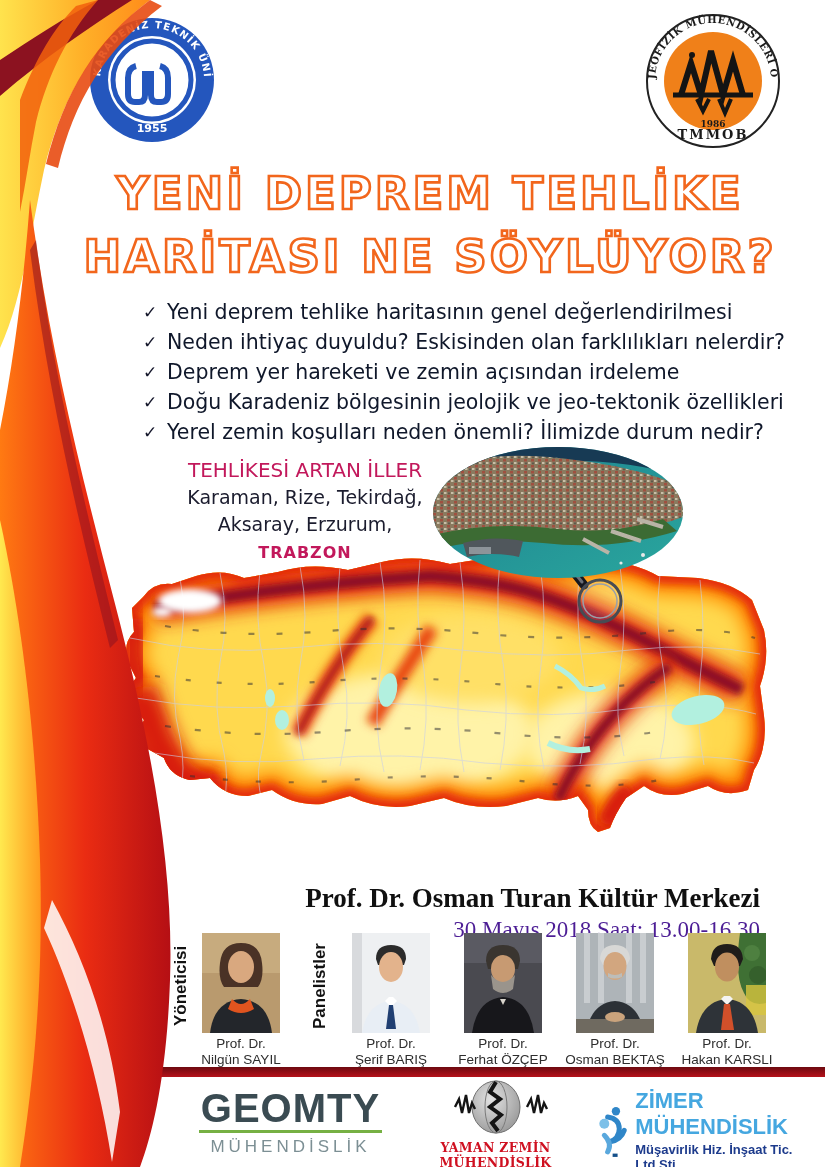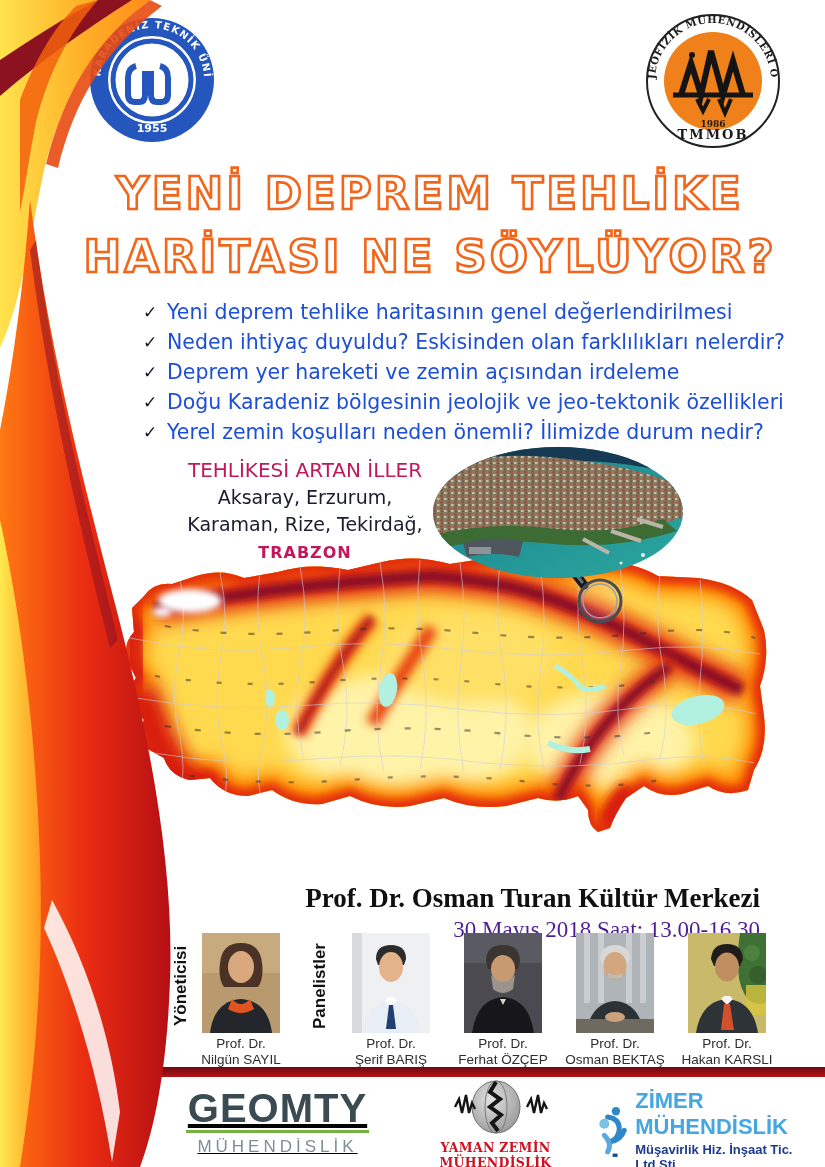--- a/index.html
+++ b/index.html
@@ -9,21 +9,21 @@
 
   
   .title{left:80px;width:700px;top:162px;text-align:center;z-index:4;}
   .title-line{font-weight:700;font-size:45px;line-height:63px;letter-spacing:3px;
       color:#f2661c;-webkit-text-fill-color:#ffffff;-webkit-text-stroke:2.6px #f2661c;}
 
   
   .topics{left:143px;top:297px;width:625px;z-index:4;}
   .topic-row{display:flex;align-items:flex-start;line-height:30px;}
   .check{color:#15172b;font-size:17px;width:24px;flex:0 0 24px;}
-  .topic-text{color:#1d4ed8;font-size:20.5px;white-space:nowrap;}
+  .topic-text{color:#0f172a;font-size:20.5px;white-space:nowrap;}
 
   
   .risk{left:160px;top:456px;width:290px;text-align:center;z-index:4;}
   .risk-heading{color:#c2185b;font-weight:400;font-size:20px;line-height:28px;}
   .risk-line{color:#1b1c2e;font-size:19px;line-height:27px;}
   .risk-highlight{color:#c2185b;font-weight:700;font-size:16px;line-height:29px;letter-spacing:1px;}
 
   
   .venue{left:110px;top:842px;width:650px;text-align:right;z-index:4;
          font-family:Liberation Serif, serif;margin-top:40px;}
@@ -35,21 +35,21 @@
   .vlabel{writing-mode:vertical-rl;transform:rotate(180deg);
           font-weight:700;font-size:17px;line-height:19px;color:#121212;
           height:112px;text-align:center;z-index:4;font-family:"Liberation Sans",sans-serif;}
   .photo{width:78px;height:100px;top:933px;z-index:4;overflow:hidden;background:#ddd;}
   .caption{top:1036px;width:112px;text-align:center;z-index:4;
            font-family:"Liberation Sans",sans-serif;font-size:13.5px;line-height:15.5px;color:#2e2e2e;}
   .redbar{left:60px;top:1067px;width:765px;height:10px;z-index:3;
           background:linear-gradient(#6d0a10,#b5121a);}
 
   
-  .geomty{left:180px;top:1088px;width:195px;text-align:center;z-index:4;text-decoration:underline;}
+  .geomty{left:193px;top:1088px;width:195px;text-align:center;z-index:4;}
   .geomty-name{font-family:"Liberation Sans",sans-serif;font-weight:700;font-size:40px;
                letter-spacing:1px;color:#3a4b52;line-height:40px;}
   .geomty-rule{height:3px;background:#76b043;margin:2px 6px 4px 6px;}
   .geomty-sub{font-family:"Liberation Sans",sans-serif;font-size:17px;letter-spacing:4px;color:#7c8f94;}
   .yaman{left:408px;top:1080px;width:175px;text-align:center;z-index:4;}
   .yaman-name{font-family:"DejaVu Serif",serif;font-weight:700;font-size:12.5px;color:#cf1020;
               margin-top:2px;letter-spacing:0.3px;}
   .zimer{left:596px;top:1088px;width:228px;z-index:4;display:flex;align-items:center;}
   .zimer-text{margin-left:6px;}
   .zimer-name{font-family:"Liberation Sans",sans-serif;font-weight:700;font-size:22px;color:#45a7e0;line-height:26px;}
@@ -144,22 +144,22 @@
       <span class="topic-text">Doğu Karadeniz bölgesinin jeolojik ve jeo-tektonik özellikleri</span>
       </div>
     <div class="topic-row">
       <span class="check">✓</span>
       <span class="topic-text">Yerel zemin koşulları neden önemli? İlimizde durum nedir?</span>
       </div>
   </div>
 
   <div class="abs risk">
     <div class="risk-heading">TEHLİKESİ ARTAN İLLER</div>
+    <div class="risk-line">Karaman, Rize, Tekirdağ,</div>
     <div class="risk-line">Aksaray, Erzurum,</div>
-    <div class="risk-line">Karaman, Rize, Tekirdağ,</div>
     <div class="risk-highlight">TRABZON</div>
   </div>
 
   <svg class="abs z2" style="left:110px;top:538px" width="660" height="295" viewBox="0 0 660 295">
     <defs>
       <filter id="b9" x="-30%" y="-30%" width="160%" height="160%">
           <feGaussianBlur stdDeviation="9"></feGaussianBlur>
         </filter>
       <filter id="b5" x="-30%" y="-30%" width="160%" height="160%">
           <feGaussianBlur stdDeviation="5"></feGaussianBlur>

